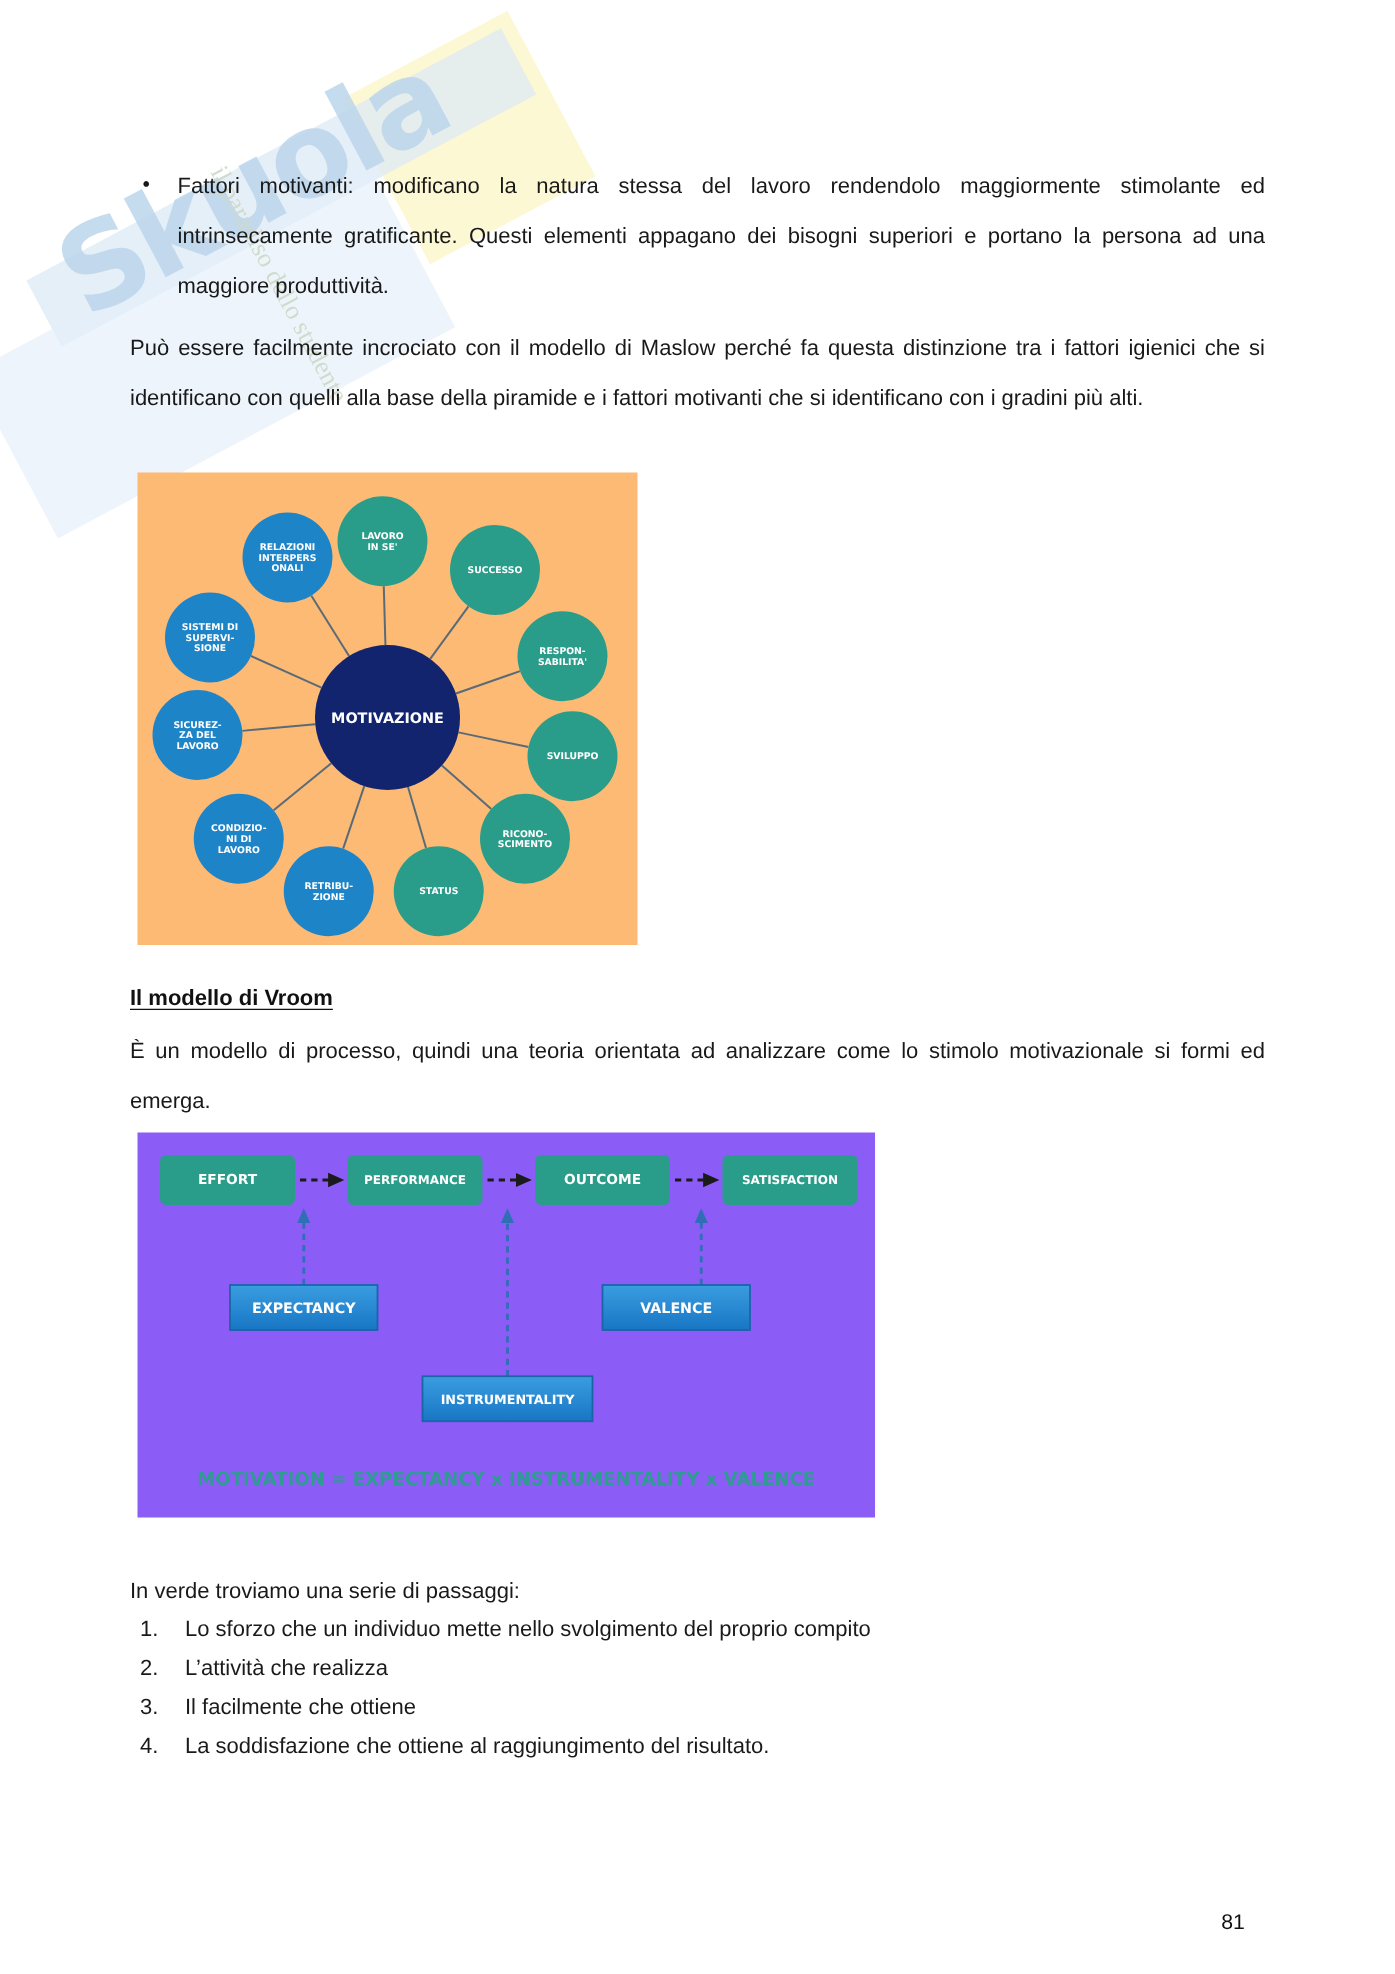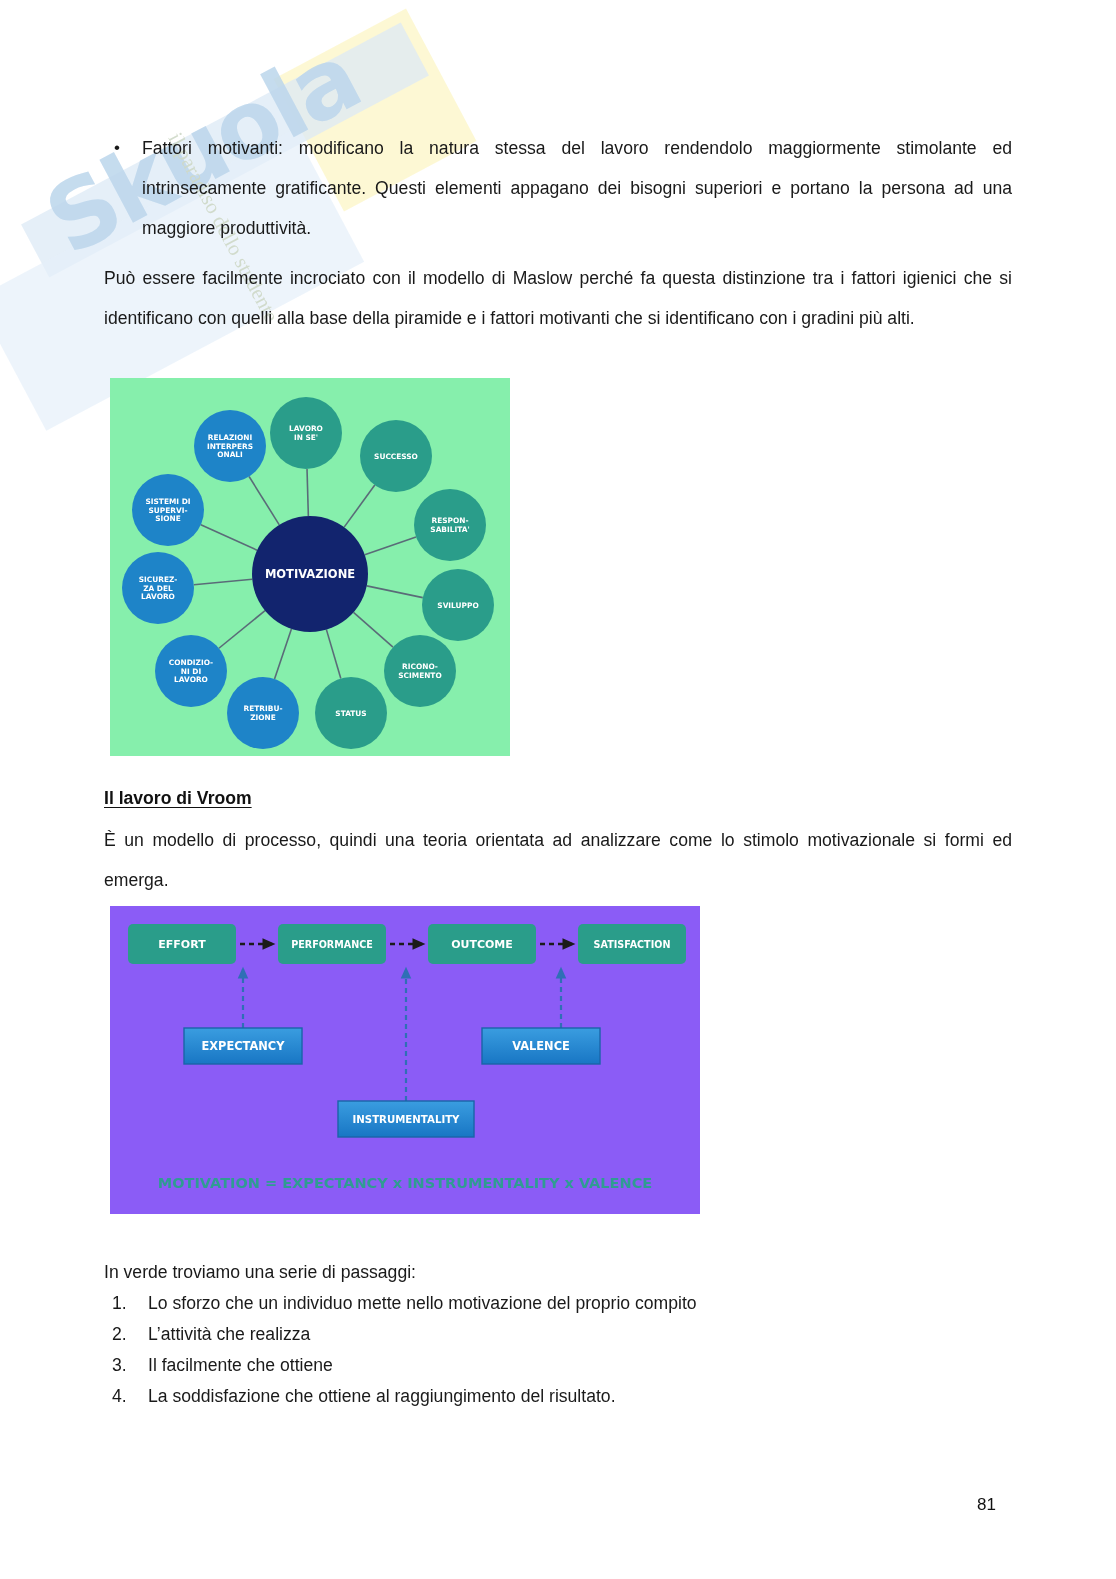--- a/index.html
+++ b/index.html
@@ -78,21 +78,21 @@
   ol.steps li:before{
     counter-increment:s;content:counter(s) ".";
     position:absolute;left:8px;top:0;font-size:17.6px;color:#191919;
   }
 
   .pagenum{font-size:17px;color:#111;}
 
   
   #herzberg{
     position:absolute;left:110px;top:378px;width:400px;height:378px;
-    background:#86efac;
+    background:#fdba74;
   }
   #herzberg svg{display:block;}
   .nodeText{
     font-family:"DejaVu Sans", sans-serif;
     font-weight:bold;fill:#ffffff;
     text-anchor:middle;
   }
 
   
   #vroom{
@@ -194,21 +194,21 @@
       <g id="hz-center">
         <circle cx="200" cy="196" r="58" fill="#12246e"></circle>
         <text class="nodeText" x="200" y="200" font-size="11.5">MOTIVAZIONE</text>
       </g>
     </svg>
   </div>
 
   <div class="blk" style="left:527px;top:394px;width:490px;">
   </div>
 
-  <div class="blk vroom-head" style="left:104px;top:788px;">Il lavoro di Vroom</div>
+  <div class="blk vroom-head" style="left:104px;top:788px;">Il modello di Vroom</div>
 
   <div class="blk para" style="left:104px;top:820px;width:908px;">È un modello di processo, quindi una teoria orientata ad analizzare come lo stimolo motivazionale si formi ed emerga.</div>
 
   <div id="vroom">
     <svg width="590" height="308" viewBox="0 0 590 308">
       <defs>
         <marker id="arrowSolid" viewBox="0 0 10 10" refX="8" refY="5" markerWidth="6" markerHeight="6" orient="auto-start-reverse">
           <path d="M0,1 L9,5 L0,9 z" fill="#1b1b1b"></path>
         </marker>
         <marker id="arrowUp" viewBox="0 0 10 10" refX="8" refY="5" markerWidth="6" markerHeight="6" orient="auto-start-reverse">
@@ -266,22 +266,22 @@
         </g>
 
       <text id="vr-formula" class="vformula" x="295" y="282">MOTIVATION = EXPECTANCY x INSTRUMENTALITY x VALENCE</text>
     </svg>
   </div>
 
   <div class="blk para nojust" style="left:104px;top:1252px;width:908px;">In verde troviamo una serie di passaggi:</div>
 
   <div class="blk" style="left:104px;top:1288px;width:908px;">
     <ol class="steps" id="steps-list">
-        <li>Lo sforzo che un individuo mette nello motivazione del proprio compito</li>
+        <li>Lo sforzo che un individuo mette nello svolgimento del proprio compito</li>
         <li>L’attività che realizza</li>
         <li>Il facilmente che ottiene</li>
         <li>La soddisfazione che ottiene al raggiungimento del risultato.</li>
       </ol>
   </div>
 
-  <div class="blk pagenum" style="left:977px;top:1495px;">81</div>
+  <div class="blk pagenum" style="left:977px;top:1528px;">81</div>
 
 </div>
 
 </body></html>

